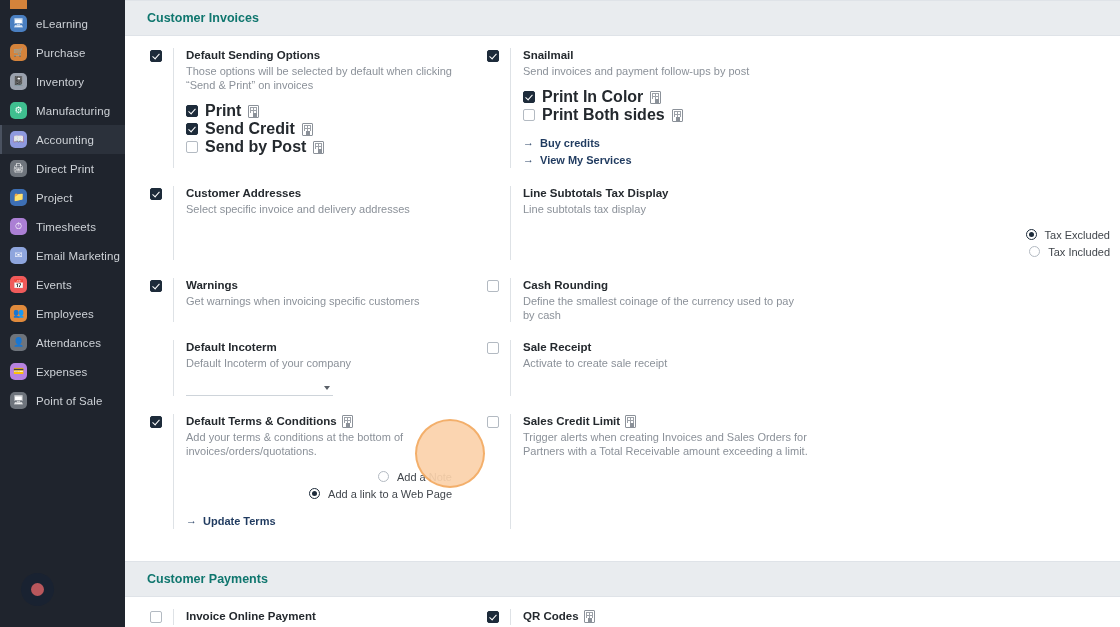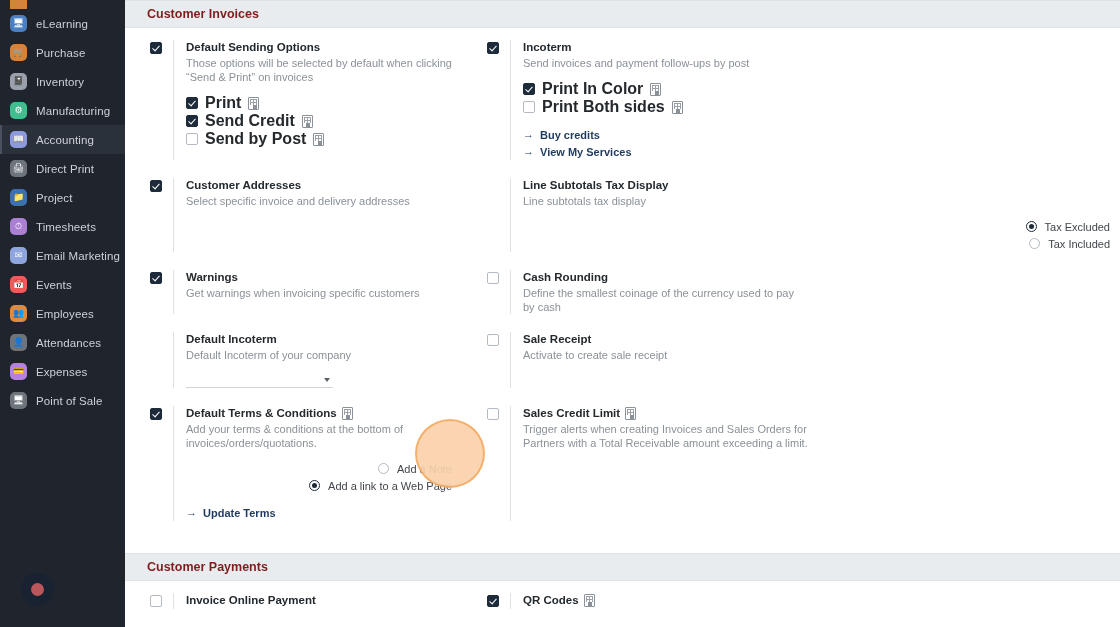--- a/index.html
+++ b/index.html
@@ -54,26 +54,26 @@
 
   
   .main {
     flex: 1 1 auto; height: 627px;
     background: #ffffff;
     position: relative;
     overflow: hidden;
   }
   .section-head {
     background: #e9ecef;
-    height: 28px;
+    height: 36px;
     display: flex; align-items: center;
     padding-left: 22px;
     font-size: 12.5px;
     font-weight: 700;
-    color: #7f1d1d;
+    color: #0f766e;
     border-top: 1px solid #dfe3e8;
     border-bottom: 1px solid #dfe3e8;
   }
   .section-body { padding: 12px 0 14px 0; }
 
   .grid {
     display: grid;
     grid-template-columns: 337px 1fr;
     column-gap: 0;
   }
@@ -329,21 +329,21 @@
                   </div>
                 </div>
               </div>
             </div>
             <div class="setting">
               <div class="cb-col">
                 <span class="cbx checked"></span>
               </div>
               <div class="body">
                 <div class="s-title">
-                  <span>Incoterm</span>
+                  <span>Snailmail</span>
                 </div>
                 <div class="s-desc">Send invoices and payment follow-ups by post</div>
                 <div class="opts">
                   <div class="opt-row">
                     <span class="cbx checked"></span>
                     <span class="opt-label">Print In Color</span>
                     <span class="bld"></span>
                   </div>
                   <div class="opt-row">
                     <span class="cbx"></span>

